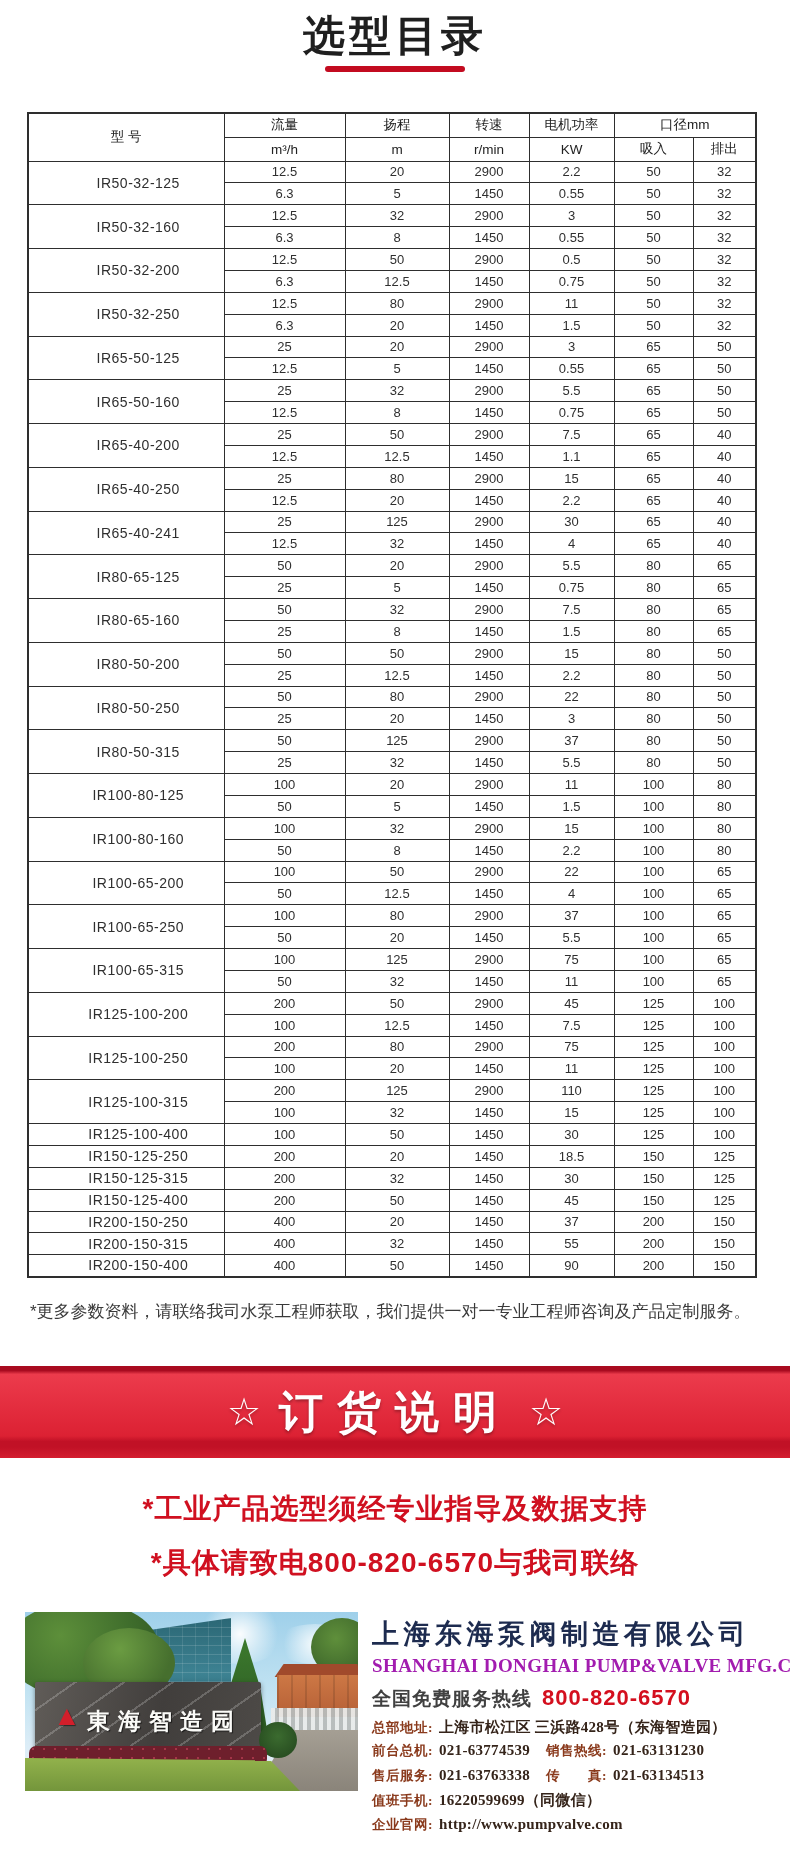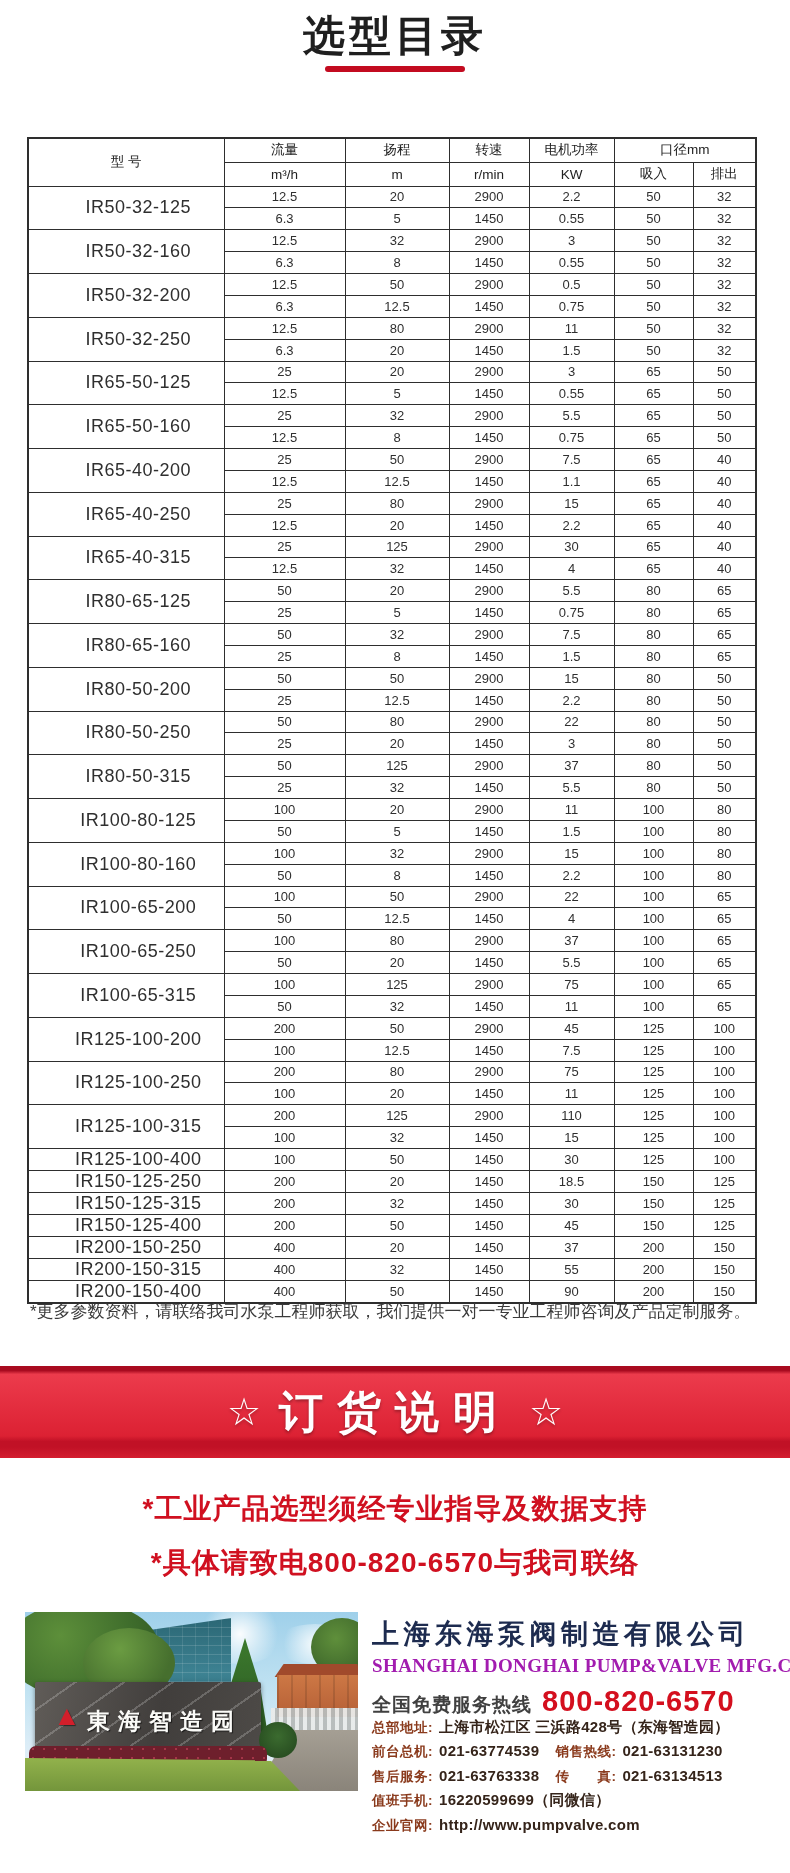--- a/index.html
+++ b/index.html
@@ -7,30 +7,30 @@
   #page{position:relative;width:790px;height:1873px;background:#ffffff;overflow:hidden;
         font-family:"Liberation Sans","DejaVu Sans",sans-serif;}
 
   
   .page-title{position:absolute;top:8px;left:0;width:790px;text-align:center;
     font-size:42px;font-weight:900;color:#1f1f1f;letter-spacing:4px;}
   .title-underline{position:absolute;top:66px;left:325px;width:140px;height:6px;
     background:#c30b20;border-radius:3px;}
 
   
-  .table-wrap{position:absolute;left:27px;top:112px;width:688px;margin-top:25px;}
+  .table-wrap{position:absolute;left:27px;top:112px;width:688px;}
   table.spec{border-collapse:collapse;table-layout:fixed;width:728px;
     border:2px solid #2e2e2e;color:#2f2f2f;}
   table.spec th,table.spec td{border:1px solid #2e2e2e;text-align:center;
     vertical-align:middle;padding:0;font-weight:normal;}
   table.spec thead tr{height:24px;}
   table.spec thead th{font-size:13.5px;color:#222;}
   table.spec tbody tr{height:21.88px;}
   table.spec tbody td{font-size:13px;}
-  table.spec td.model{font-size:18px;letter-spacing:.5px;padding-left:24px;}
+  table.spec td.model{font-size:14px;letter-spacing:.5px;padding-left:24px;}
 
   
   .footnote{position:absolute;left:30px;top:1300px;font-size:17px;color:#3a3a3a;}
 
   
   .order-banner{position:absolute;left:0;top:1366px;width:790px;height:92px;
     background:linear-gradient(180deg,#a90b20 0%,#a90b20 5%,#ec3b4c 9%,#dc2133 76%,
                #c11126 82%,#c11126 88%,#d41d2f 100%);
     display:flex;align-items:center;justify-content:center;}
   .order-banner .star{color:#ffffff;font-size:38px;font-weight:bold;margin:0 18px;
@@ -95,22 +95,22 @@
   .ph-grass{left:-5px;top:146px;width:343px;height:38px;
     background:linear-gradient(180deg,#92b24c 0%,#6f9139 100%);
     clip-path:polygon(0 0,73% 6%,83% 100%,0 100%);}
 
   .footer-right{position:absolute;left:372px;top:1616px;width:418px;}
   .company-cn{font-size:27px;font-weight:900;color:#1d2b4f;letter-spacing:4.5px;white-space:nowrap;}
   .company-en{margin-top:3px;font-family:"Liberation Serif","DejaVu Serif",serif;
     font-weight:bold;font-size:19px;color:#a21caf;letter-spacing:.4px;white-space:nowrap;}
   .hotline{margin-top:8px;display:flex;align-items:baseline;white-space:nowrap;}
   .hotline .hl-label{font-size:19px;font-weight:900;color:#404040;letter-spacing:1px;}
-  .hotline .hl-number{font-size:29px;font-weight:900;color:#d40f1e;margin-left:10px;letter-spacing:1px;}
-  .contacts{margin-top:0;font-family:Liberation Sans, sans-serif;font-weight:bold;}
+  .hotline .hl-number{font-size:22px;font-weight:900;color:#d40f1e;margin-left:10px;letter-spacing:1px;}
+  .contacts{margin-top:6px;font-family:Liberation Serif, serif;font-weight:bold;}
   .contact-line{display:flex;align-items:baseline;height:24.4px;white-space:nowrap;}
   .c-label{font-size:13.5px;color:#8a3a1c;letter-spacing:.5px;}
   .c-value{font-size:15px;color:#35241a;margin-left:6px;letter-spacing:.3px;}
   .c-label.second{margin-left:16px;}
 </style>
 </head>
 <body>
 
 <div id="page">
 
@@ -277,21 +277,21 @@
           </tr>
           <tr>
             <td>12.5</td>
             <td>20</td>
             <td>1450</td>
             <td>2.2</td>
             <td>65</td>
             <td>40</td>
           </tr>
           <tr>
-            <td rowspan="2" class="model">IR65-40-315</td>
+            <td rowspan="2" class="model">IR65-40-241</td>
             <td>25</td>
             <td>125</td>
             <td>2900</td>
             <td>30</td>
             <td>65</td>
             <td>40</td>
           </tr>
           <tr>
             <td>12.5</td>
             <td>32</td>

